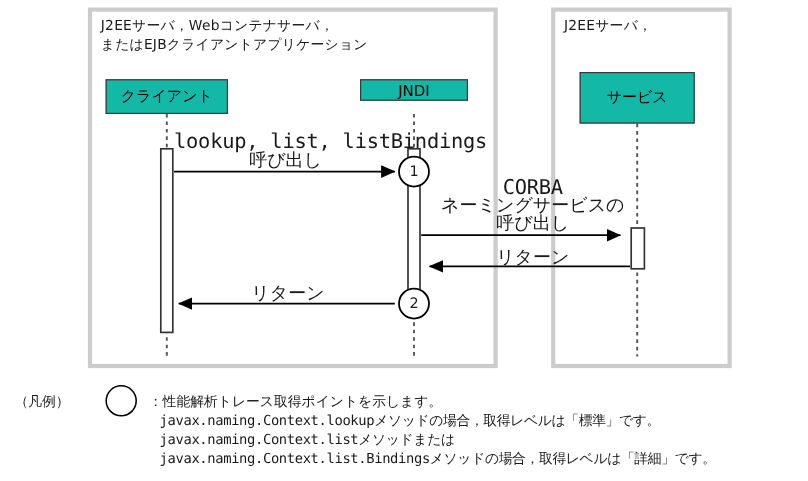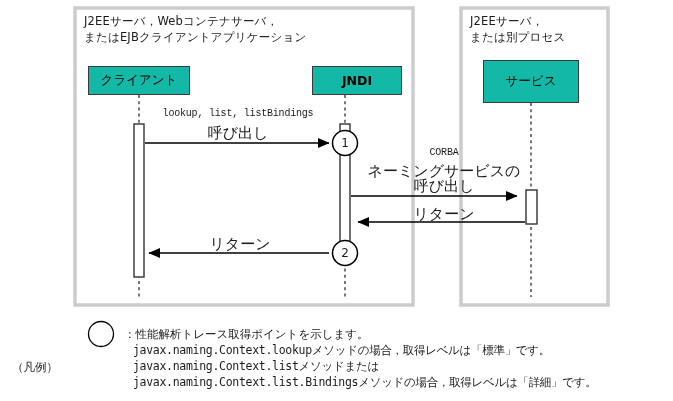--- a/index.html
+++ b/index.html
@@ -48,27 +48,25 @@
   .node-label {
     font-size: 12.5px;
     text-align: center;
     width: 100%;
   }
   .msg-label {
     font-size: 15px;
     text-align: center;
   }
   .msg-label.mono {
-    font-size: 10px;
+    font-size: 17px;
     letter-spacing: -0.2px;
-    font-family: Liberation Mono, monospace;
   }
   .legend-head {
     font-size: 11.5px;
-    margin-top: 33px;
   }
   .legend-line {
     font-size: 11.5px;
     letter-spacing: 0px;
   }
   .legend-line.mono {
     letter-spacing: -0.3px;
   }
   .num {
     font-size: 12px;
@@ -124,27 +122,26 @@
     <circle cx="345" cy="143" r="12.5" fill="#ffffff" stroke="#000000" stroke-width="1.5"></circle>
     <circle cx="345" cy="253" r="12.5" fill="#ffffff" stroke="#000000" stroke-width="1.5"></circle>
 
     <circle cx="101" cy="334" r="12.5" fill="#ffffff" stroke="#000000" stroke-width="1.3"></circle>
   </svg>
 
   <div class="txt jp frame-title" style="left:84px; top:14px;"><span>J2EEサーバ，Webコンテナサーバ，</span></div>
   <div class="txt jp frame-title" style="left:84px; top:30px;"><span>またはEJBクライアントアプリケーション</span></div>
 
   <div class="txt jp frame-title" style="left:470px; top:14px;"><span>J2EEサーバ，</span></div>
-  <div class="txt jp frame-title" style="left:470px; top:30px;"><span>または別プロセス</span></div>
 
   <div class="node-box" style="left:88px; top:66px; width:102px; height:29px;">
     <div class="jp node-label">クライアント</div>
   </div>
 
-  <div class="node-box" style="left:312px; top:66px; width:90px; height:29px;font-weight:bold;">
+  <div class="node-box" style="left:300px; top:66px; width:90px; height:18px;">
     <div class="jp node-label">JNDI</div>
   </div>
 
   <div class="node-box" style="left:483px; top:60px; width:96px; height:43px;">
     <div class="jp node-label">サービス</div>
   </div>
 
   <div class="txt mono msg-label" style="left:145px; top:108px; width:186px;"><span>lookup, list, listBindings</span></div>
   <div class="txt jp msg-label" style="left:145px; top:124px; width:186px;"><span>呼び出し</span></div>
 

